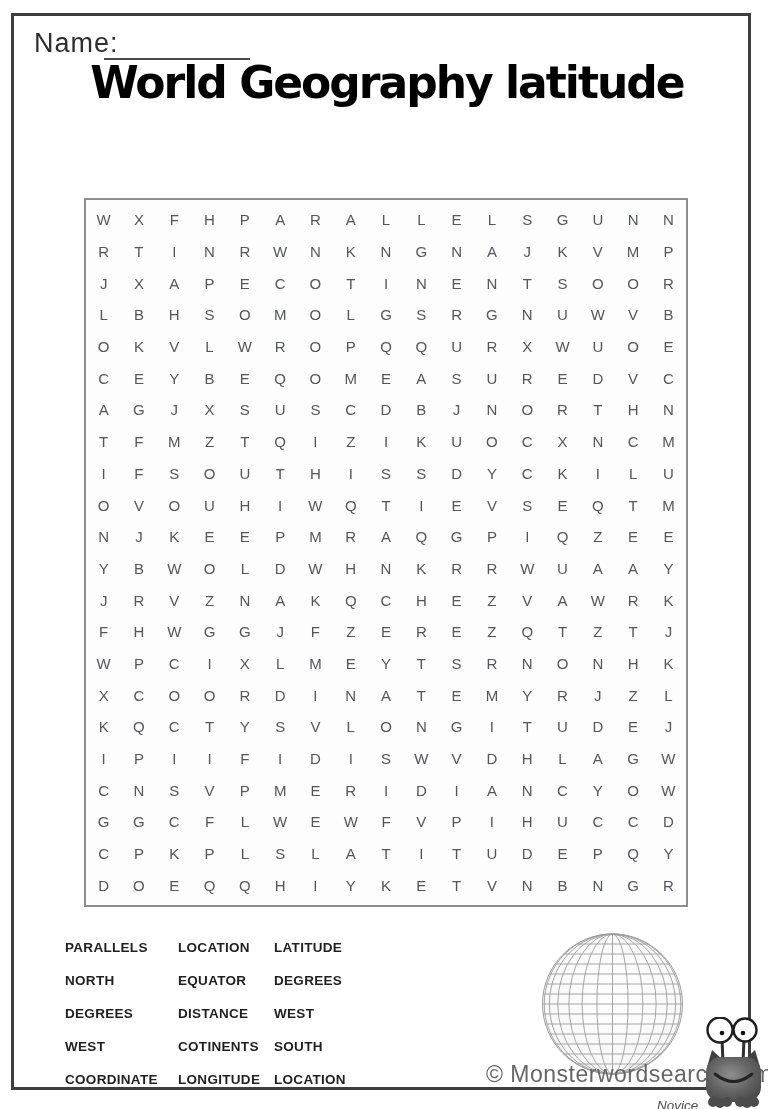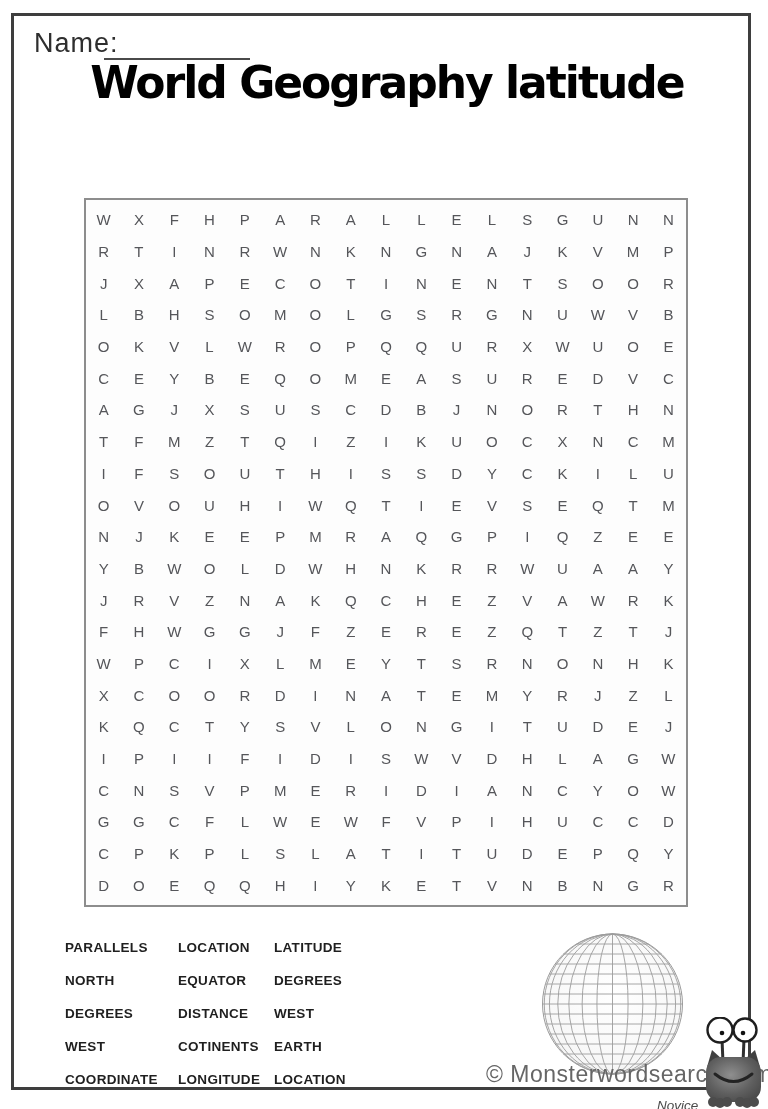--- a/index.html
+++ b/index.html
@@ -496,21 +496,21 @@
       <div class="word">PARALLELS</div>
       <div class="word">NORTH</div>
       <div class="word">DEGREES</div>
       <div class="word">WEST</div>
       <div class="word">COORDINATE</div>
     </div>
   <div class="word-col" id="word-col-3">
       <div class="word">LATITUDE</div>
       <div class="word">DEGREES</div>
       <div class="word">WEST</div>
-      <div class="word">EARTH</div>
+      <div class="word">SOUTH</div>
       <div class="word">LOCATION</div>
     </div>
 
   <svg class="globe" id="globe" viewBox="-75.5 -73 151 146" xmlns="http://www.w3.org/2000/svg">
     <defs>
       <radialGradient id="sphereShade" cx="50%" cy="42%" r="65%">
         <stop offset="0%" stop-color="#ffffff"></stop>
         <stop offset="80%" stop-color="#f7f7f7"></stop>
         <stop offset="100%" stop-color="#ebebeb"></stop>
       </radialGradient>

